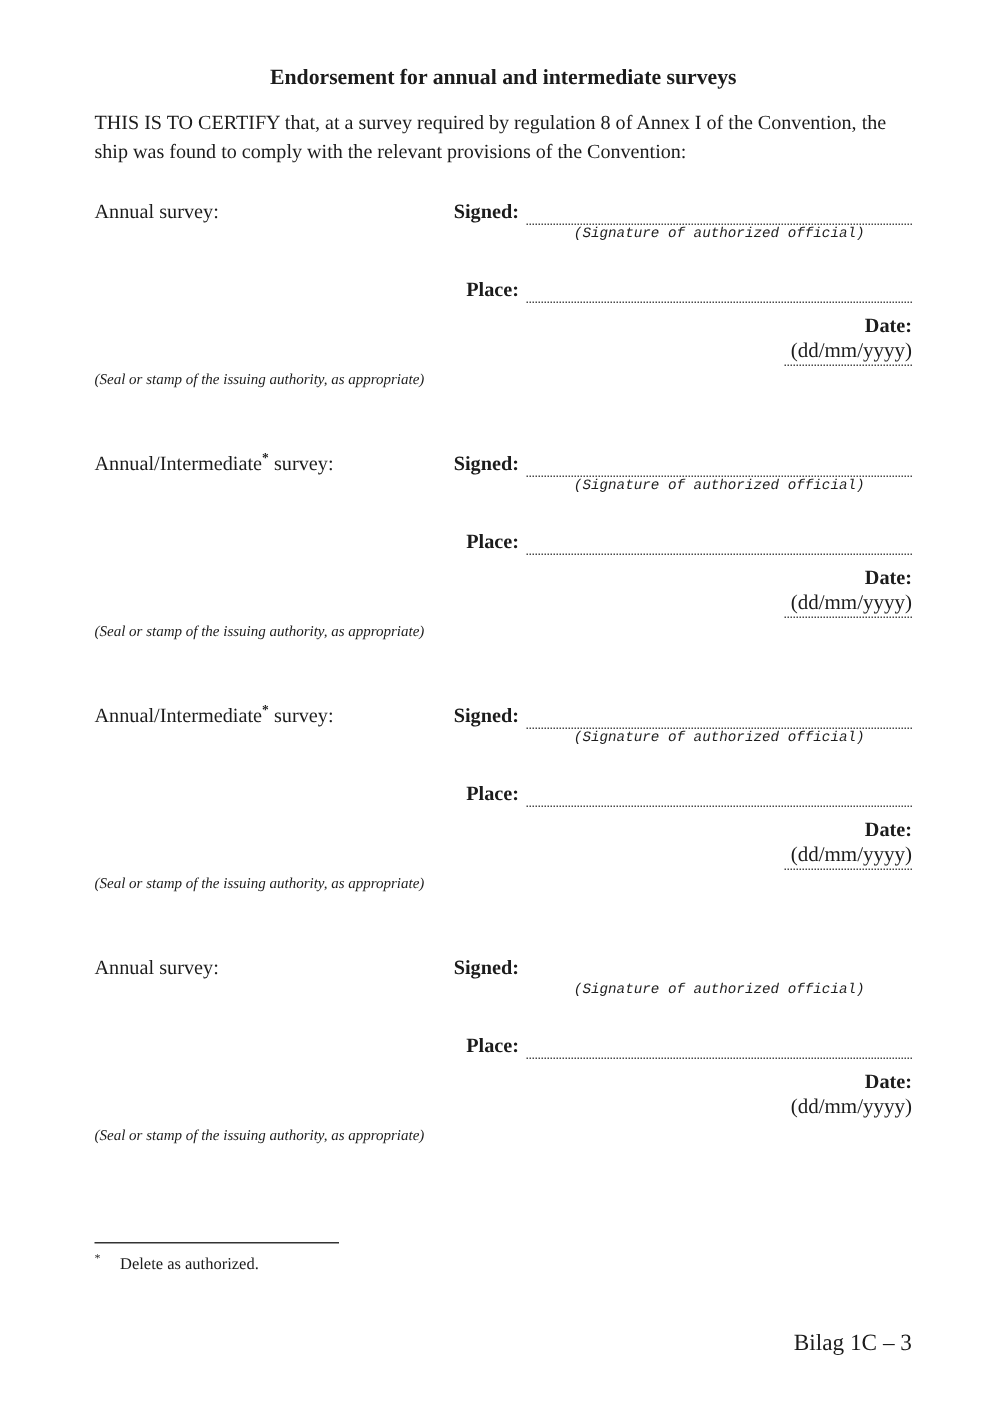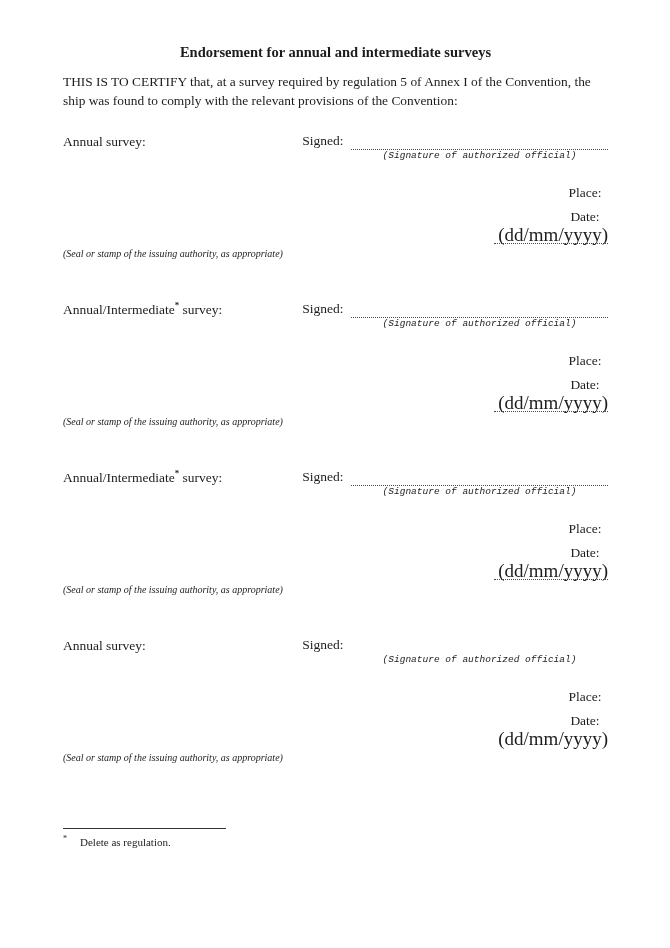--- a/index.html
+++ b/index.html
@@ -31,48 +31,48 @@
 
   .field-row {
     display: flex;
     align-items: flex-end;
     height: 18px;
     font-size: 13.5px;
     line-height: 18px;
   }
   .survey-label { width: 237px; flex: none; white-space: nowrap; }
   .survey-label sup { font-size: 9px; font-weight: bold; }
-  .field-label { width: 46px; flex: none; text-align: center; white-space: nowrap; }
+  .field-label { width: 46px; flex: none; text-align: right; white-space: nowrap; font-weight: bold; }
   .fill-line {
     flex: 1;
     margin-left: 5px;
     height: 18px;
     border-bottom: 1.5px dotted #4a4a4a;
-    font-size: 19px;
+    font-size: 14px;
     line-height: 17px;
     white-space: nowrap;
   }
   .fill-line.no-dots { border-bottom-color: transparent; }
   .date-format { padding-left: 4px; }
 
   .indent { margin-left: 237px; }
 
   .sig-caption {
     margin-left: 288px;
     width: 257px;
     text-align: center;
     font-style: italic;
     font-size: 9.5px;
     line-height: 12px;
     height: 12px;
     margin-bottom: 22px;
     white-space: nowrap;
     font-family: Liberation Mono, monospace;
   }
-  .place-row { margin-bottom: 6px; flex-direction: column; }
+  .place-row { margin-bottom: 6px; }
   .date-row { margin-bottom: 22px; flex-direction: column; }
   .seal-caption {
     text-align: left;
     font-style: italic;
     font-size: 10px;
     line-height: 12px;
     height: 12px;
   }
 
   .footnote { margin-top: 64px; }
@@ -95,21 +95,21 @@
     line-height: 19px;
   }
 </style>
 </head>
 <body style="background: rgb(255, 255, 255); color: rgb(28, 28, 28);">
 
 <div class="page">
 
   <div class="doc-title">Endorsement for annual and intermediate surveys</div>
 
-  <div class="intro">THIS IS TO CERTIFY that, at a survey required by regulation 5 of Annex I of the Convention, the ship was found to comply with the relevant provisions of the Convention:</div>
+  <div class="intro">THIS IS TO CERTIFY that, at a survey required by regulation 8 of Annex I of the Convention, the ship was found to comply with the relevant provisions of the Convention:</div>
 
   <div class="survey-block first">
     <div class="field-row">
       <div class="survey-label"><span>Annual survey:</span><sup></sup><span></span></div>
       <div class="field-label">Signed:</div>
       <div class="fill-line signed-line"></div>
     </div>
     <div class="sig-caption">(Signature of authorized official)</div>
     <div class="field-row indent place-row">
       <div class="field-label">Place:</div>
@@ -171,17 +171,18 @@
     </div>
     <div class="field-row indent date-row">
       <div class="field-label">Date:</div>
       <div class="fill-line date-line no-dots"><span class="date-format">(dd/mm/yyyy)</span></div>
     </div>
     <div class="seal-caption">(Seal or stamp of the issuing authority, as appropriate)</div>
   </div>
 
   <div class="footnote">
     <div class="footnote-rule"></div>
-    <div class="footnote-text"><sup>*</sup><span class="fn-body">Delete as regulation.</span></div>
+    <div class="footnote-text"><sup>*</sup><span class="fn-body">Delete as authorized.</span></div>
   </div>
 
+  <div class="page-number">Bilag 1C – 3</div>
 
 </div>
 
 </body></html>

